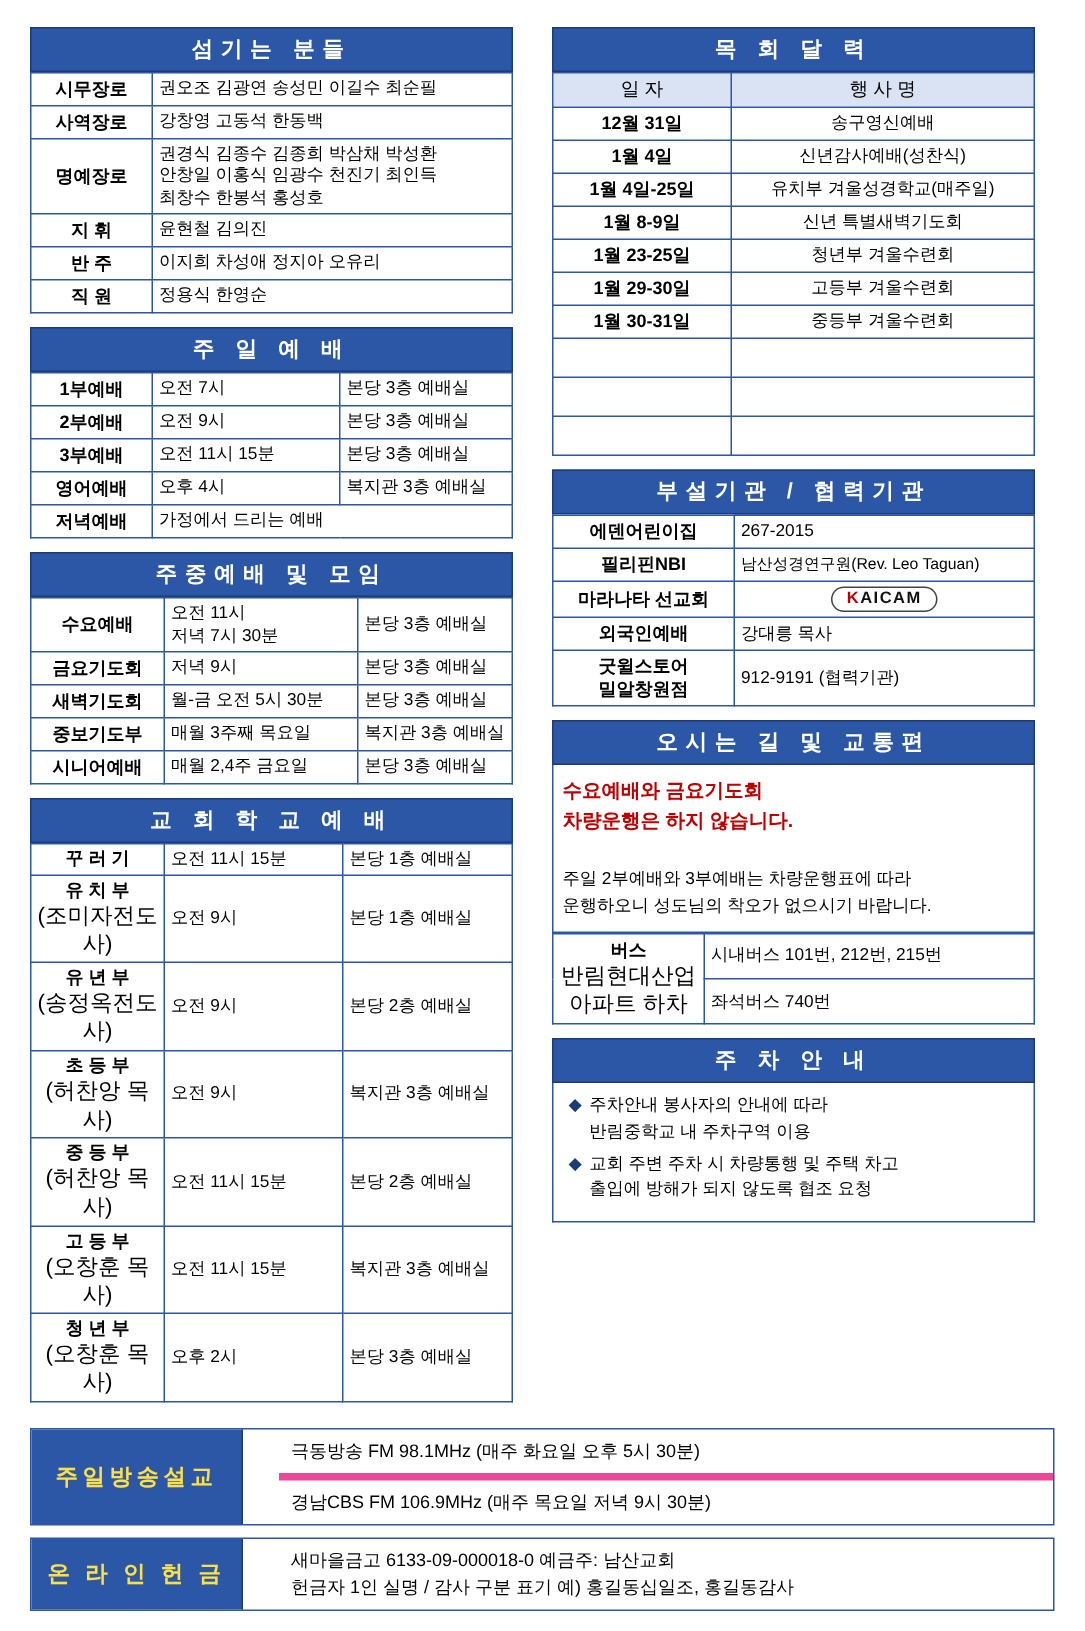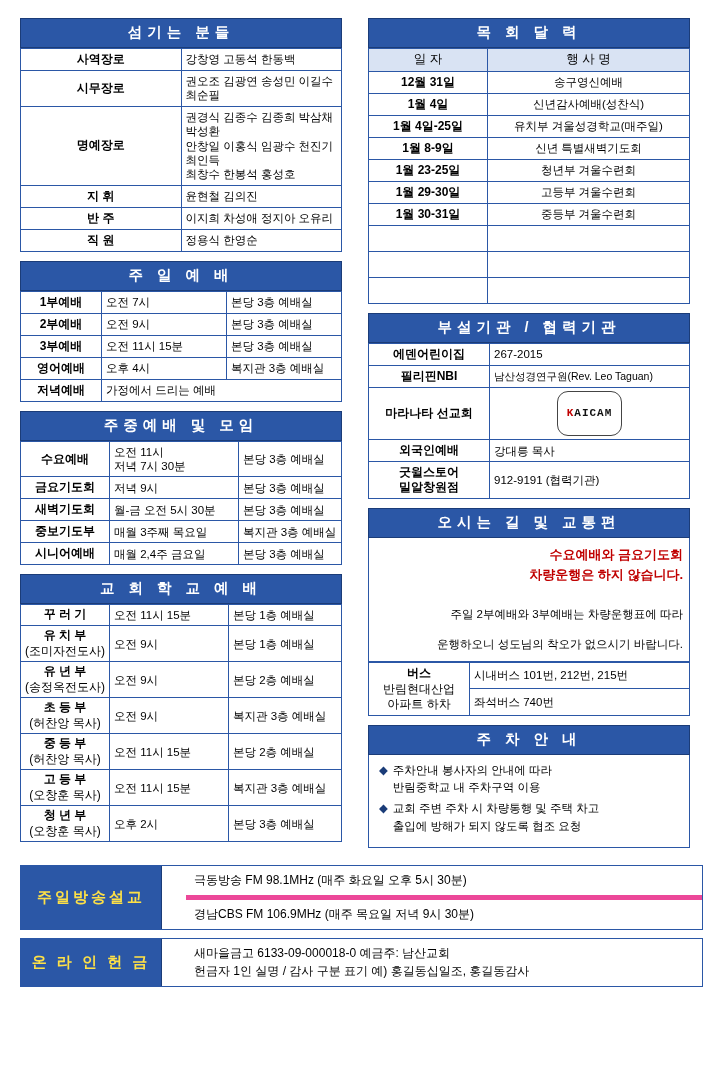--- a/index.html
+++ b/index.html
@@ -24,73 +24,73 @@
     border:1px solid #2b57a6;
     padding:3px 4px;
     font-size:11.5px;
     vertical-align:middle;
     line-height:1.25;
   }
   .lbl{
     text-align:center;font-weight:bold;background:#ffffff;
     font-size:12px;
   }
-  .lbl .sub{display:block;font-weight:normal;font-size:12px;margin-top:1px;}
+  .lbl .sub{display:block;font-weight:normal;font-size:15px;margin-top:1px;}
   .ctr{text-align:center;}
   .blue-head td{background:#d9e3f3;font-weight:normal;text-align:center;font-size:12.5px;}
   .tight td{padding:2px 4px;}
   .empty td{height:19px;}
   
   .notice{
-    border:1px solid #2b57a6;border-top:none;padding:7px 6px 8px 6px;text-align:right;
+    border:1px solid #2b57a6;border-top:none;padding:7px 6px 8px 6px;text-align:left;
   }
   .notice .red{color:#c00000;font-weight:bold;font-size:13px;line-height:1.5;}
   .notice .body{font-size:11.5px;line-height:1.5;margin-top:22px;}
   
   .park{border:1px solid #2b57a6;border-top:none;padding:7px 8px 8px 10px;font-size:11.5px;line-height:1.5;}
   .park .row{display:flex;gap:5px;margin-bottom:4px;}
   .park .dia{color:#1b3c78;}
   
   .bottom{margin-top:8px;}
   .bbox{display:flex;border:1px solid #2b57a6;margin-bottom:8px;}
   .bbox .bl{
     width:140px;background:#2b57a6;color:#fde047;font-weight:bold;font-size:15px;
     display:flex;align-items:center;justify-content:center;letter-spacing:3px;
     border-right:1px solid #1b3c78;
   }
   .bbox .br{flex:1;padding-left:24px;}
   .bbox .br div{padding:6px 8px;font-size:12px;}
   .bbox .br div+div{border-top:5px solid #ec4899;}
   .kaicam{
     display:inline-block;border:1px solid #444;border-radius:11px;
-    padding:15px 9px;font-weight:bold;font-size:11px;letter-spacing:1px;
-    background:#fff;color:#111;font-family:Liberation Mono, monospace;
+    padding:1px 9px;font-weight:bold;font-size:11px;letter-spacing:1px;
+    background:#fff;color:#111;
   }
   .kaicam .k{color:#c00000;}
   .logo-cell{text-align:center;}
 </style>
 </head>
 <body>
 
 <div class="page">
   <div class="cols">
 
     <div class="col">
 
       <div class="sec">
         <div class="hdr">섬기는 분들</div>
         <table>
           <tbody>
               <tr>
+            <td class="lbl" style="width:72px">시무장로</td>
+            <td>권오조  김광연  송성민  이길수  최순필</td>
+          </tr>
+          <tr>
             <td class="lbl">사역장로</td>
             <td>강창영  고동석  한동백</td>
-          </tr>
-          <tr>
-            <td class="lbl" style="width:72px">시무장로</td>
-            <td>권오조  김광연  송성민  이길수  최순필</td>
           </tr>
           <tr>
             <td class="lbl">명예장로</td>
             <td style="white-space:pre-line">권경식  김종수  김종희  박삼채  박성환
 안창일  이홍식  임광수  천진기  최인득
 최창수  한봉석  홍성호</td>
           </tr>
           <tr>
             <td class="lbl">지    휘</td>
             <td>윤현철  김의진</td>
@@ -325,21 +325,21 @@
         </tbody>
           </table>
       </div>
 
       <div class="sec">
         <div class="hdr">오시는 길 및 교통편</div>
         <div class="notice">
           <div class="red">수요예배와 금요기도회</div>
           <div class="red">차량운행은 하지 않습니다.</div>
           <div class="body">주일 2부예배와 3부예배는 차량운행표에 따라</div>
-          <div class="body" style="margin-top:12px">운행하오니 성도님의 착오가 없으시기 바랍니다.</div>
+          <div class="body" style="margin-top:0">운행하오니 성도님의 착오가 없으시기 바랍니다.</div>
         </div>
         <table style="border-top:none">
           <tbody>
               <tr>
             <td class="lbl" style="width:92px" rowspan="2">
               <span>버스</span>
               <span class="sub">반림현대산업</span>
               <span class="sub" style="margin-top:0">아파트 하차</span>
             </td>
             <td>시내버스 101번, 212번, 215번</td>

